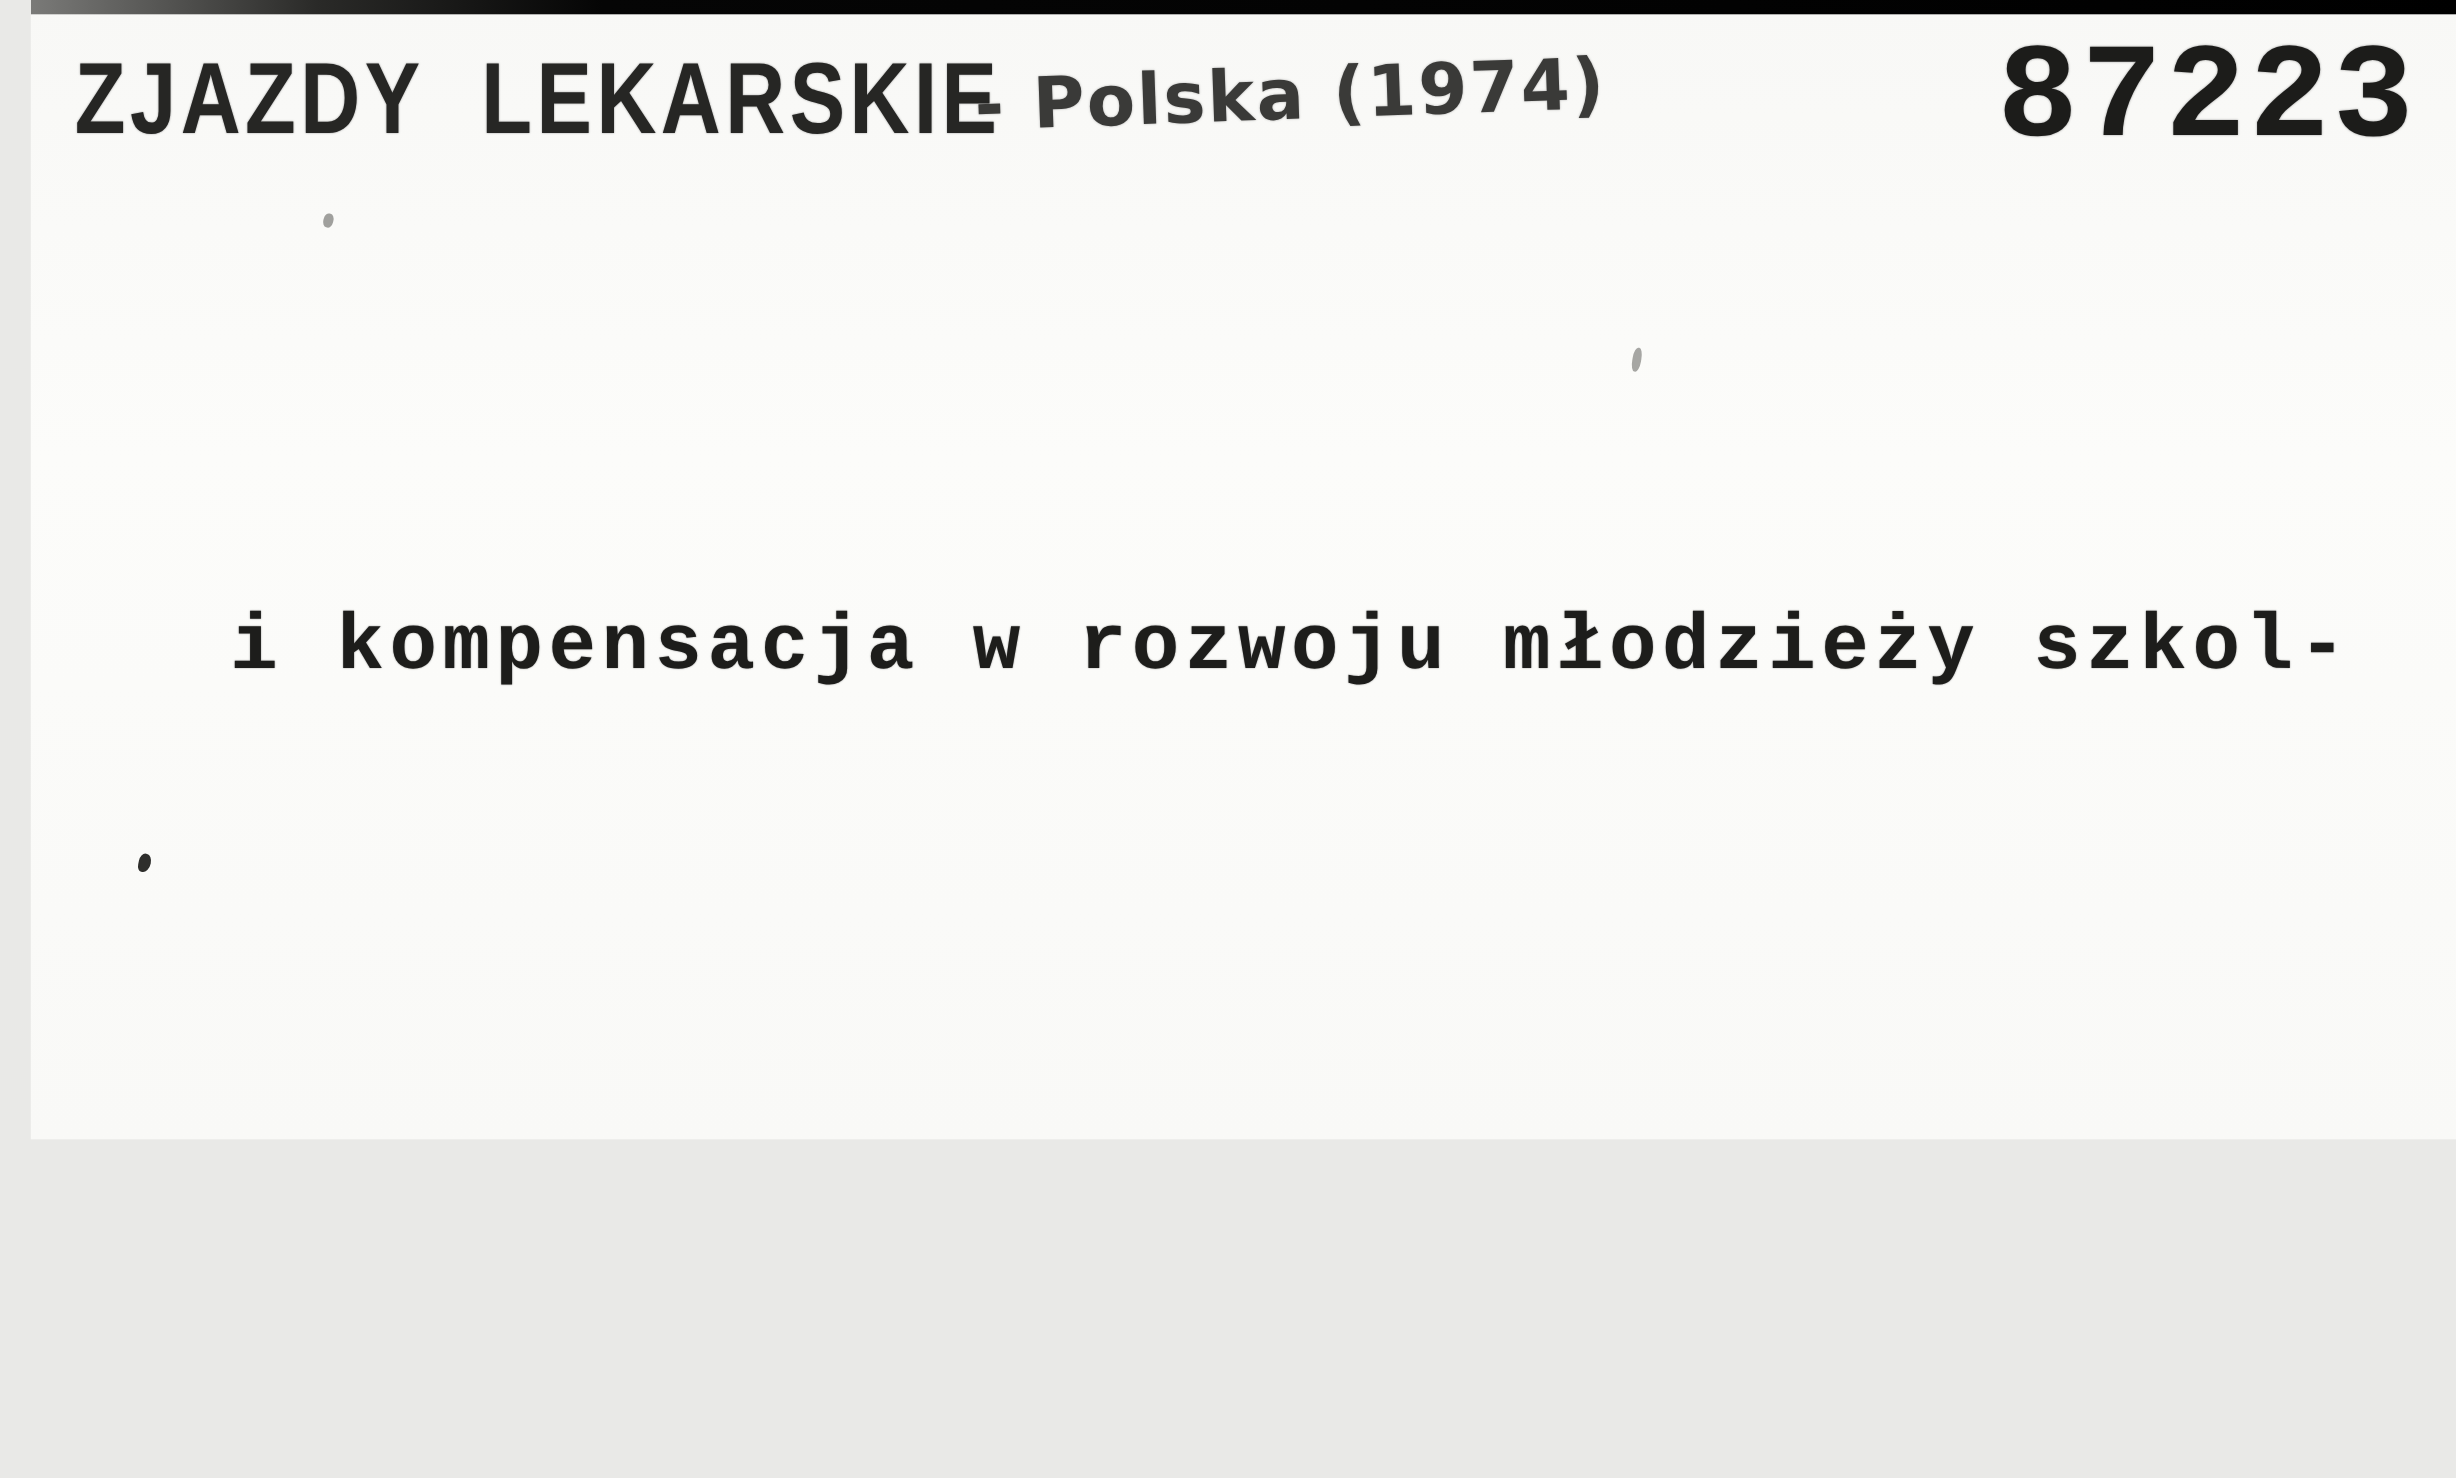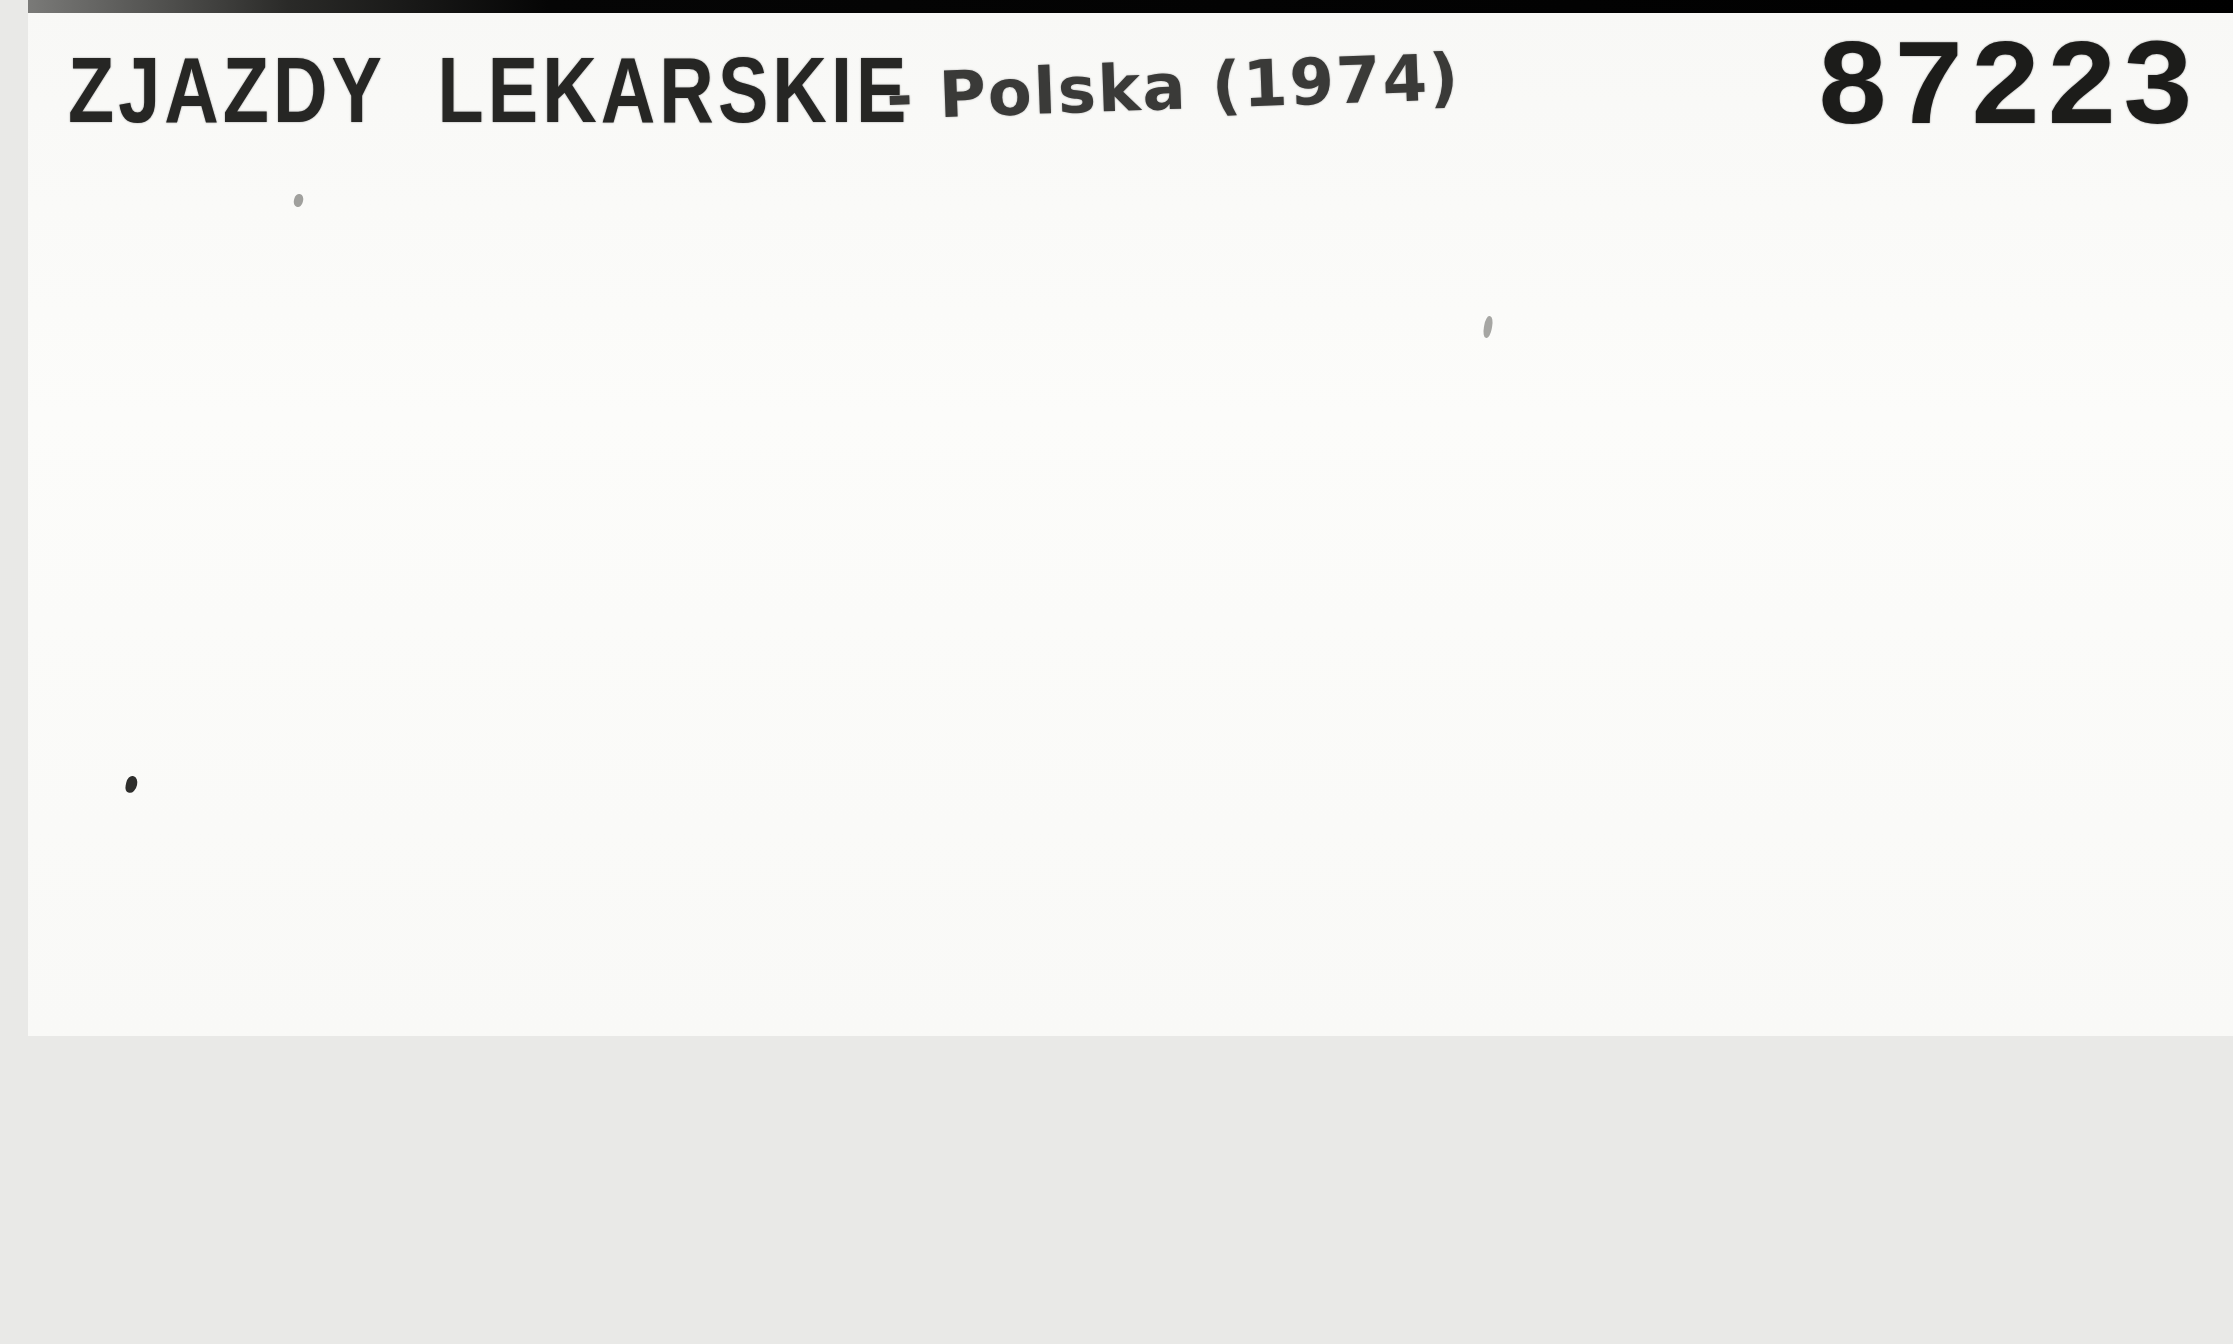--- a/index.html
+++ b/index.html
@@ -94,19 +94,20 @@
   <div class="blot-tail"></div>
   <div class="smudge s1"></div>
   <div class="smudge s2"></div>
   <div class="smudge s3"></div>
 
   <div class="heading">ZJAZDY LEKARSKIE</div>
   <div class="annotation">- Polska (1974)</div>
   <div class="catalog-number">87223</div>
 
   <div class="body-block">
+    <div class="body-line">  i kompensacja w rozwoju młodzieży szkol-</div>
     
     
     
     
   </div>
 
 </div>
 
 </body></html>

